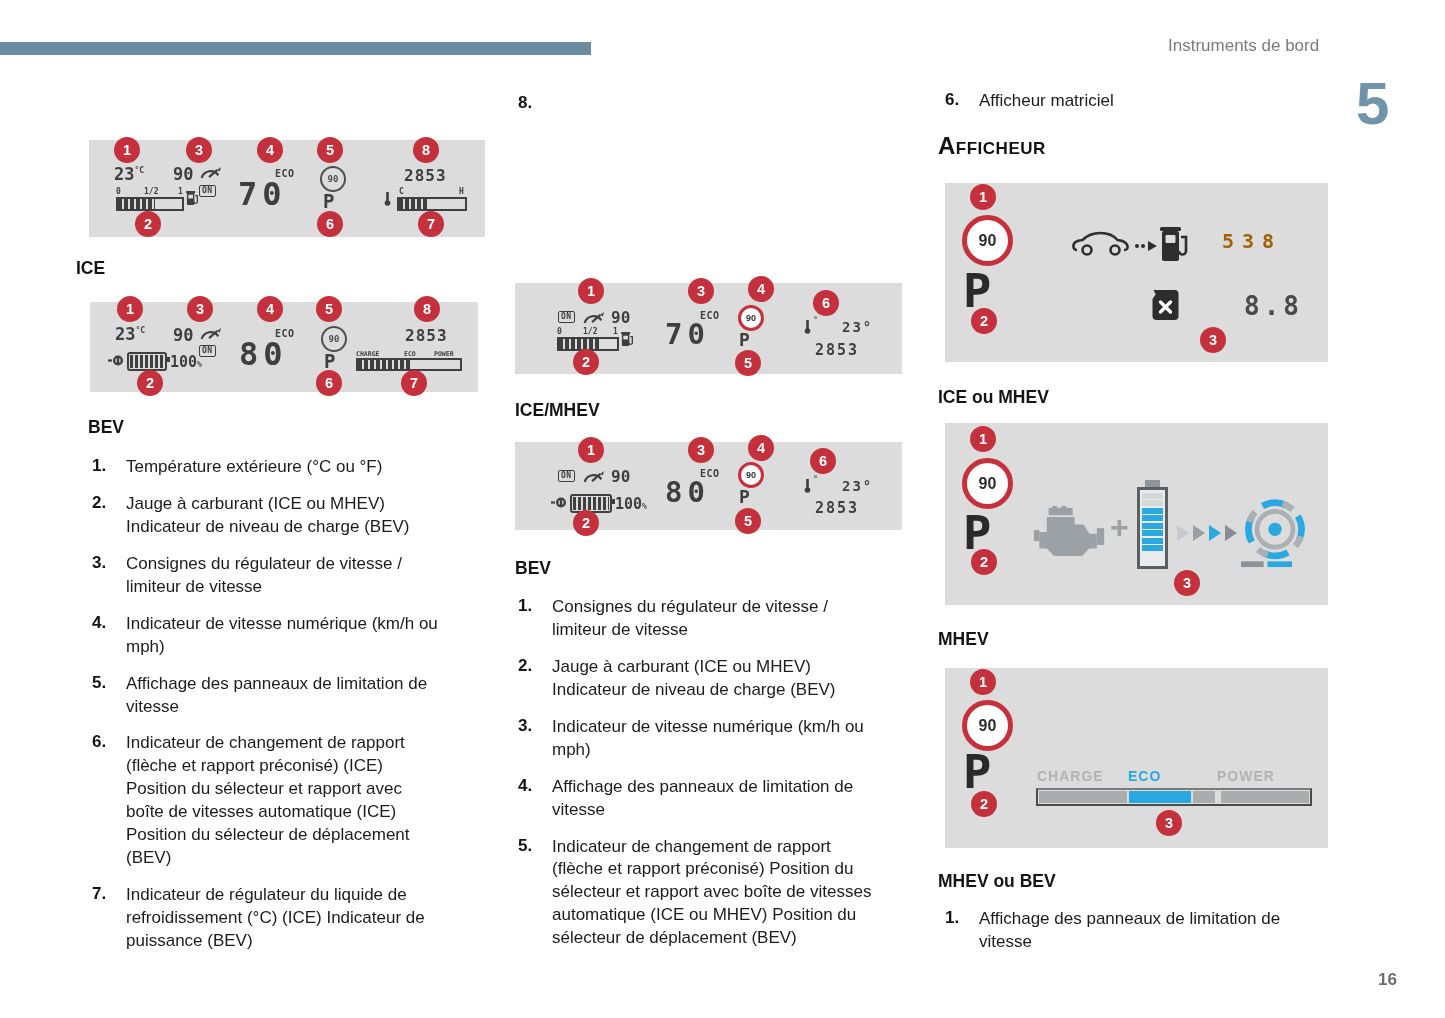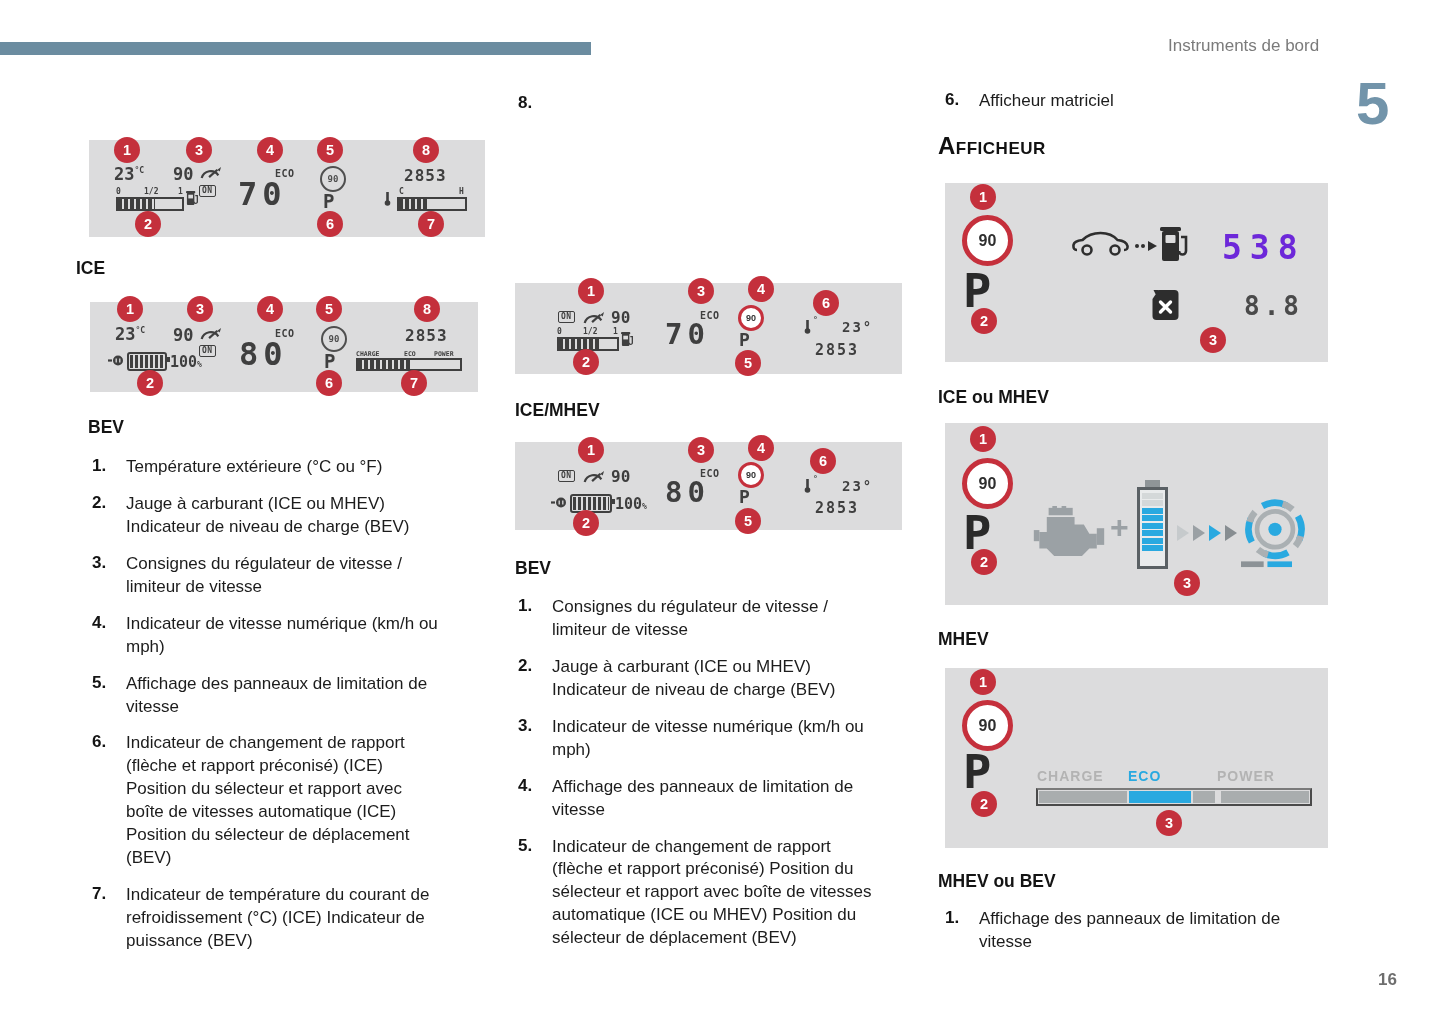--- a/index.html
+++ b/index.html
@@ -193,21 +193,21 @@
         <span class="n">6.</span>
         <span class="t">Indicateur de changement de rapport
 (flèche et rapport préconisé) (ICE)
 Position du sélecteur et rapport avec
 boîte de vitesses automatique (ICE)
 Position du sélecteur de déplacement
 (BEV)</span>
       </div>
     <div class="li">
         <span class="n">7.</span>
-        <span class="t">Indicateur de température du courant de
+        <span class="t">Indicateur de régulateur du liquide de
 refroidissement (°C) (ICE) Indicateur de
 puissance (BEV)</span>
       </div>
   </div>
 
   <div class="list" style="left:518px;top:93px;width:404px">
     <div class="li">
         <span class="n">8.</span>
       </div>
   </div>
@@ -376,21 +376,21 @@
         </svg>
     </span>
     <span class="abs" style="left:215px;top:42px">
       <svg width="32" height="38" viewBox="0 0 32 38">
           <rect x="2" y="6" width="17" height="30" rx="2" fill="#2e2e2e"></rect>
           <rect x="5.5" y="10" width="10" height="8" rx="1" fill="#dcdcdd"></rect>
           <path d="M21 12 h5 v14 a3.5 3.5 0 0 1 -7 0" fill="none" stroke="#2e2e2e" stroke-width="2.6"></path>
           <rect x="0" y="2" width="21" height="4" rx="1.5" fill="#2e2e2e"></rect>
         </svg>
     </span>
-    <span class="abs seg" style="left:277px;top:48px;font-size:33px;letter-spacing:8px;color:#6d28d9">538</span>
+    <span class="abs seg" style="left:277px;top:48px;font-size:20px;letter-spacing:8px;color:#a16207">538</span>
 
     <span class="abs" style="left:203px;top:104px">
       <svg width="35" height="36" viewBox="0 0 34 36">
           <path d="M10 3 h16 a4 4 0 0 1 4 4 v22 a4 4 0 0 1 -4 4 H8 a4 4 0 0 1 -4 -4 V12 z" fill="#2d2d2d"></path>
           <path d="M5 3 h5 v4 H7 z" fill="#2d2d2d"></path>
           <path d="M12 15 l10 10 M22 15 l-10 10" stroke="#fff" stroke-width="3.4" stroke-linecap="round"></path>
         </svg>
     </span>
     <span class="abs seg" style="left:299px;top:110px;font-size:26px;letter-spacing:4px;color:#4a4a4a">8.8</span>
     <div class="bdg" style="left:255px;top:144px">3</div>

